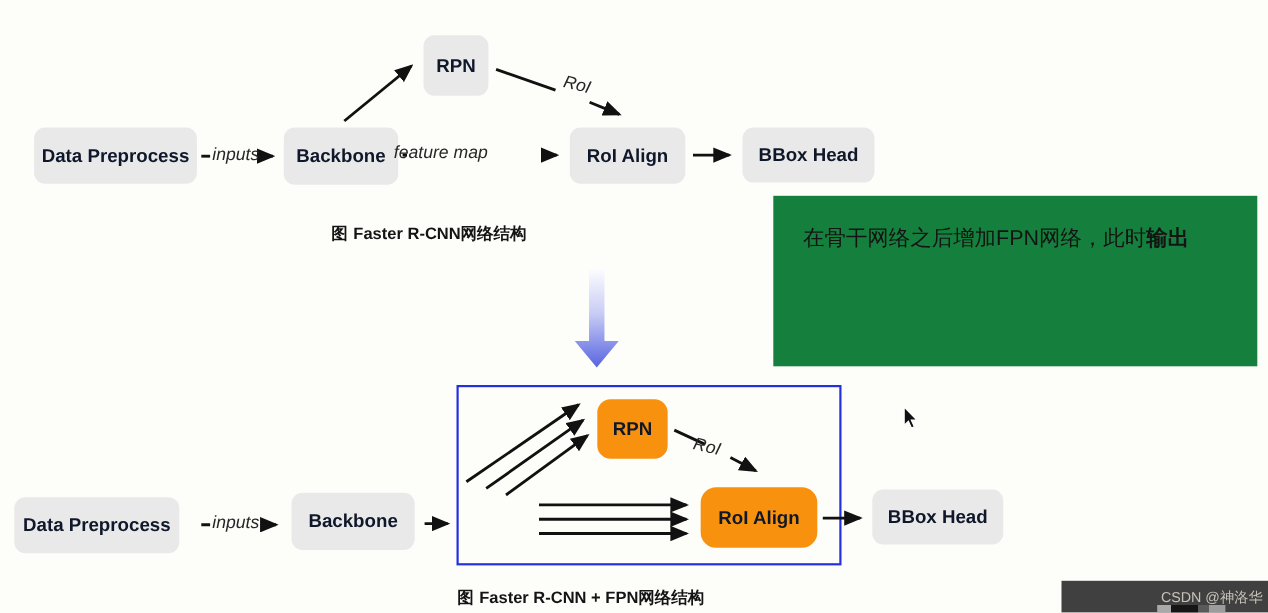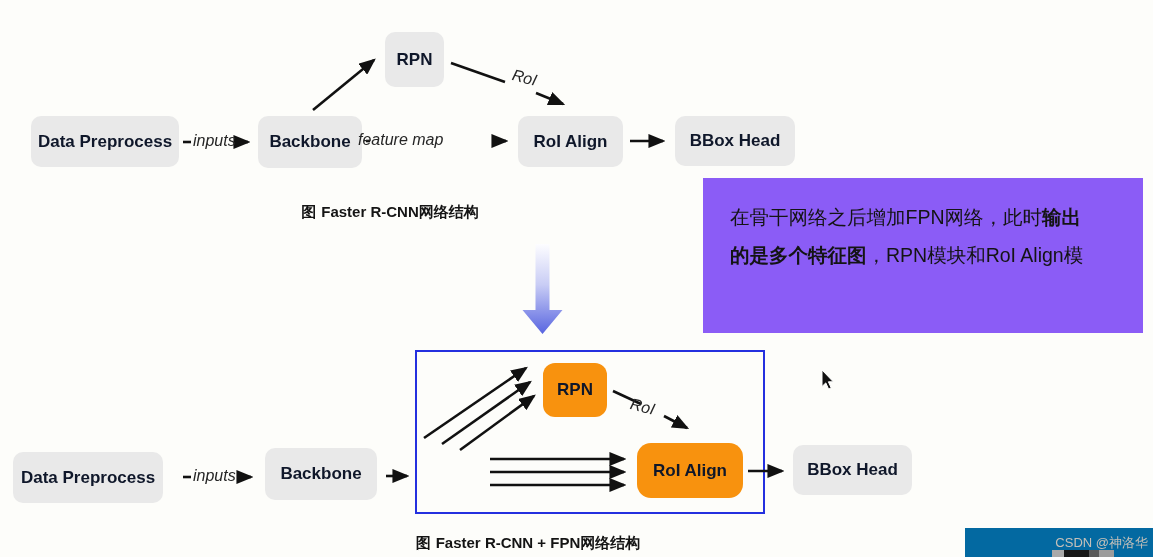--- a/index.html
+++ b/index.html
@@ -15,25 +15,25 @@
   .group-rect{position:absolute;border:2px solid #2430df;background:transparent;z-index:1;}
 
   .overlay{position:absolute;left:0;top:0;z-index:3;pointer-events:none;}
 
   .elabel{position:absolute;font-style:italic;font-size:16px;color:#262626;z-index:4;white-space:nowrap;}
   .elabel.rot{transform:rotate(14deg);}
 
   .caption{position:absolute;font-size:15px;color:#141414;text-align:center;z-index:2;white-space:nowrap;font-weight:bold;}
   .caption b{margin-right:5px;}
 
-  .note{position:absolute;left:703px;top:178px;width:440px;height:155px;background:#8b5cf6;
+  .note{position:absolute;left:703px;top:178px;width:440px;height:155px;background:#15803d;
         z-index:2;box-sizing:border-box;padding:20px 0 0 27px;font-size:19.5px;color:#141414;}
   .note .note-line{line-height:38px;white-space:nowrap;}
 
-  .watermark{position:absolute;left:965px;top:528px;width:188px;height:29px;background:#0369a1;
+  .watermark{position:absolute;left:965px;top:528px;width:188px;height:29px;background:#404040;
              z-index:5;box-sizing:border-box;padding:6px 5px 0 0;text-align:right;
              font-size:13px;color:#c6c0b9;}
   .wm-bar{position:absolute;left:1052px;top:550px;width:62px;height:7px;z-index:6;
           background:linear-gradient(to right,#a9a9a9 0%,#a9a9a9 20%,#161616 20%,#161616 60%,#5a5a5a 60%,#5a5a5a 76%,#9c9c9c 76%,#9c9c9c 100%);}
 </style>
 </head>
 <body>
 
 <div id="stage">
 
@@ -46,21 +46,20 @@
   <div class="elabel" style="left:193px;top:132px">inputs</div>
   <div class="elabel" style="left:358px;top:131px">feature map</div>
   <div class="elabel rot" style="left:512px;top:69px">RoI</div>
 
   <div class="caption" style="left:285px;top:203px;width:210px">
     <b>图</b><span>Faster R-CNN网络结构</span>
   </div>
 
   <div class="note">
     <div class="note-line"><span>在骨干网络之后增加FPN网络，此时</span><b>输出</b></div>
-    <div class="note-line"><b>的是多个特征图</b><span>，RPN模块和RoI Align模</span></div>
   </div>
 
   <div class="group-rect" style="left:415px;top:350px;width:346px;height:160px"></div>
 
   <div class="node" style="left:13px;top:452px;width:150px;height:51px">Data Preprocess</div>
   <div class="node" style="left:265px;top:448px;width:112px;height:52px">Backbone</div>
   <div class="node orange" style="left:543px;top:363px;width:64px;height:54px">RPN</div>
   <div class="node orange" style="left:637px;top:443px;width:106px;height:55px;border-radius:14px">RoI Align</div>
   <div class="node" style="left:793px;top:445px;width:119px;height:50px">BBox Head</div>
 

